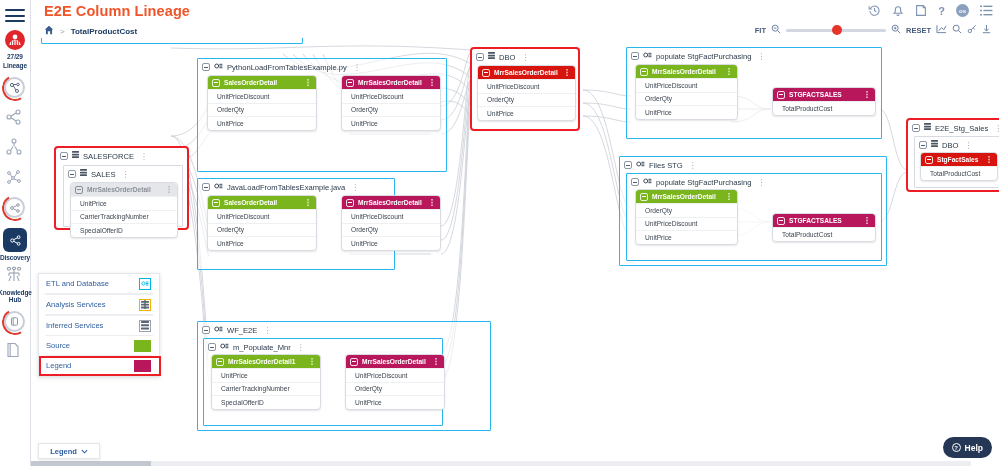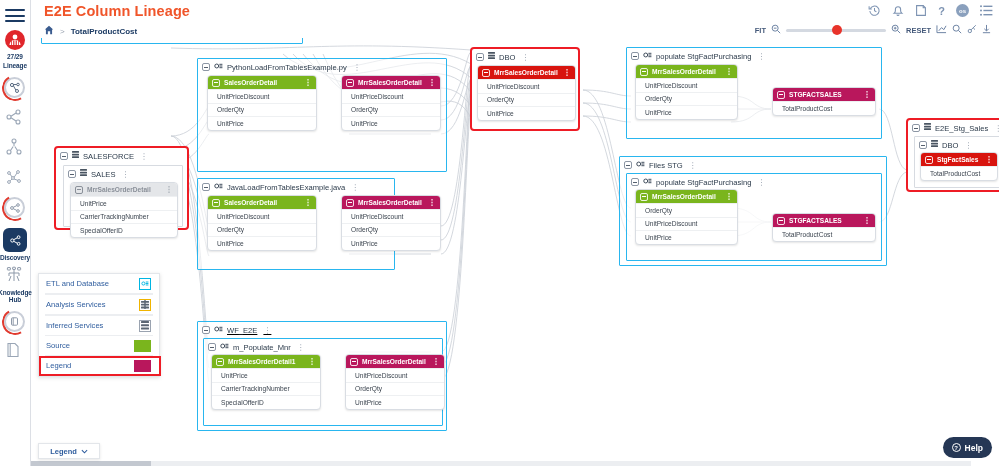--- a/index.html
+++ b/index.html
@@ -530,21 +530,21 @@
           <span class="minus"></span>
           <span>MrrSalesOrderDetail</span>
           <span class="kebab">⋮</span>
         </div>
         <div class="col">UnitPriceDiscount</div>
         <div class="col">OrderQty</div>
         <div class="col">UnitPrice</div>
       </div>
     </div>
 
-    <div class="grp" style="left:166px; top:283px; width:250px; height:110px;text-decoration:underline;">
+    <div class="grp" style="left:166px; top:283px; width:294px; height:110px;">
       <div class="grp-hd">
         <span class="minus"></span>
         <span class="gear">
           <svg width="9" height="8" viewBox="0 0 10 9" fill="none" stroke="#2b3a4a" stroke-width="1">
             <circle cx="3" cy="4.5" r="2.2"></circle>
               <path d="M6 2.6h3.4M6 4.5h3.4M6 6.4h3.4"></path>
             </svg>
         </span>
         <span>WF_E2E</span>
         <span class="kebab">⋮</span>

